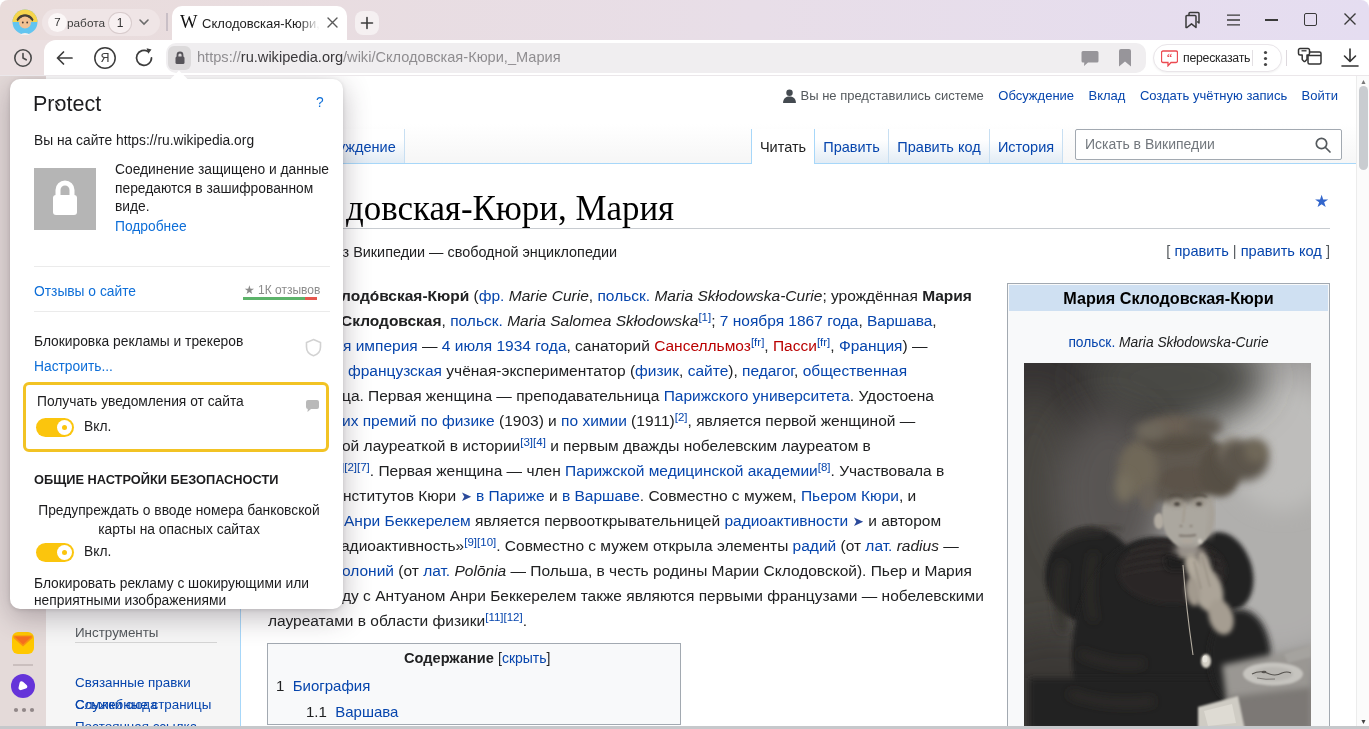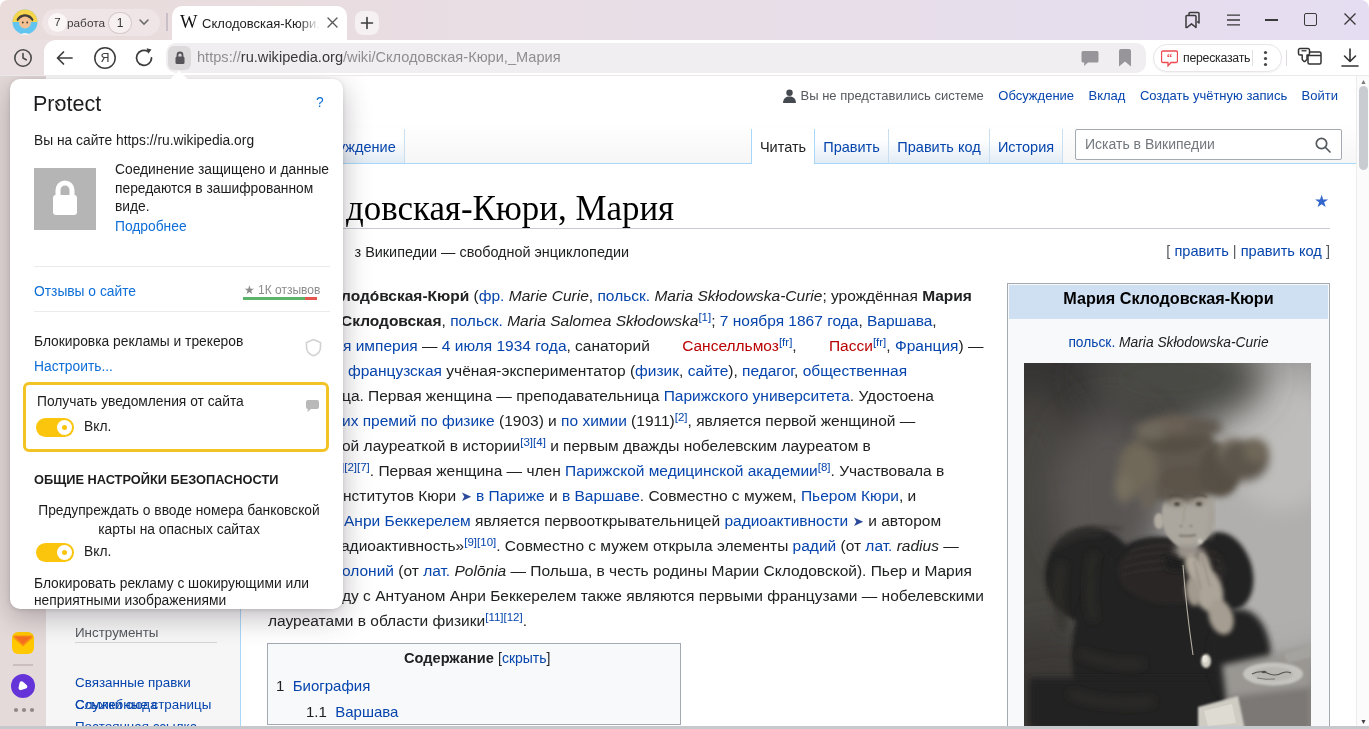--- a/index.html
+++ b/index.html
@@ -1,20 +1,20 @@
 <!DOCTYPE html>
 <html><head><meta charset="utf-8">
 <style>
 *{margin:0;padding:0;box-sizing:border-box;}
 html,body{width:1369px;height:729px;overflow:hidden;background:#fff;font-family:"Liberation Sans",sans-serif;}
 .abs{position:absolute;}
 .nw{white-space:nowrap;}
 a{text-decoration:none;}
 .wl{color:#0645ad;}
-.rl{color:#ba0000;margin-left:28px;}
+.rl{color:#ba0000;}
 sup{font-size:11.5px;color:#0645ad;vertical-align:baseline;position:relative;top:-5.5px;}
 i{font-style:italic;}
 b{font-weight:bold;}
 </style></head>
 <body>
 
 <div class="abs" id="wikiroot" style="left:46px;top:76px;width:1323px;height:653px;background:#fff;">
   <div class="abs" style="left:0;top:0;width:1310px;height:87px;background:linear-gradient(#ffffff 55%,#f6f6f6);"></div>
   <div class="abs" style="left:0;top:87px;width:194px;height:566px;background:#f6f6f6;"></div>
   <div class="abs" style="left:194px;top:86.5px;width:1116px;height:1px;background:#a7d7f9;"></div>
@@ -44,21 +44,21 @@
   <div class="abs nw" style="left:9px;top:6px;font-size:14px;color:#72777d;">Искать в Википедии</div>
   <svg class="abs" style="right:9px;top:6px;" width="18" height="18" viewBox="0 0 18 18">
       <circle cx="7.5" cy="7.5" r="5.2" fill="none" stroke="#54595d" stroke-width="1.7"></circle>
       <line x1="11.5" y1="11.5" x2="16" y2="16" stroke="#54595d" stroke-width="1.7" stroke-linecap="round"></line>
     </svg>
 </div>
 
 <div class="abs nw" style="left:346px;top:188.5px;font-family:'Liberation Serif',serif;font-size:34.9px;color:#000;line-height:1.15;">довская-Кюри, Мария</div>
 <div class="abs" style="left:268px;top:228px;width:1062px;height:1px;background:#c8ccd1;"></div>
 <div class="abs" style="left:1314px;top:191px;font-size:17px;color:#36c;">★</div>
-<div class="abs nw" style="left:342.6px;top:244px;font-size:14.4px;color:#202122;padding-left:12px;">з Википедии — свободной энциклопедии</div>
+<div class="abs nw" style="left:342.6px;top:244px;font-size:14.4px;color:#202122;">з Википедии — свободной энциклопедии</div>
 <div class="abs nw" style="top:243px;right:39px;font-size:14.6px;color:#54595d;">[ <a class="wl">править</a> | <a class="wl">править код</a> ]</div>
 
 <style>.bl{line-height:25px;font-size:15.5px;color:#202122;}.arr{color:#2b4a9b;font-size:13.5px;}</style>
 <div id="bodytext">
 <div class="abs nw bl" style="left:341px;top:283.4px;"><b>лодо́вская-Кюри́</b> (<a class="wl">фр.</a> <i>Marie Curie</i>, <a class="wl">польск.</a> <i>Maria Skłodowska-Curie</i>; урождённая <b>Мария</b></div>
 <div class="abs nw bl" style="left:341px;top:308.4px;"><b>Склодовская</b>, <a class="wl">польск.</a> <i>Maria Salomea Skłodowska</i><sup>[1]</sup>; <a class="wl">7 ноября</a> <a class="wl">1867 года</a>, <a class="wl">Варшава</a>,</div>
 <div class="abs nw bl" style="left:343px;top:333.4px;"><a class="wl">я империя</a> — <a class="wl">4 июля</a> <a class="wl">1934 года</a>, санаторий <a class="rl">Санселльмоз</a><sup>[fr]</sup>, <a class="rl">Пасси</a><sup>[fr]</sup>, <a class="wl">Франция</a>) —</div>
 <div class="abs nw bl" style="left:348px;top:358.4px;"><a class="wl">французская</a> учёная-экспериментатор (<a class="wl">физик</a>, <a class="wl">сайте</a>), <a class="wl">педагог</a>, <a class="wl">общественная</a></div>
 <div class="abs nw bl" style="left:342px;top:383.4px;">ца. Первая женщина — преподавательница <a class="wl">Парижского университета</a>. Удостоена</div>
 <div class="abs nw bl" style="left:342px;top:408.4px;"><a class="wl">их премий по физике</a> (1903) и <a class="wl">по химии</a> (1911)<sup>[2]</sup>, является первой женщиной —</div>
@@ -72,21 +72,21 @@
 <div class="abs nw bl" style="left:268px;top:608.4px;">лауреатами в области физики<sup>[11][12]</sup>.</div>
 </div>
 
 <div class="abs" style="left:267px;top:643px;width:414px;height:82px;background:#f8f9fa;border:1px solid #a2a9b1;">
   <div class="abs nw" style="left:136px;top:6px;font-size:14.6px;color:#202122;"><b>Содержание</b> <span style="font-size:14px;">[<a class="wl">скрыть</a>]</span></div>
   <div class="abs nw" style="left:8px;top:33px;font-size:15px;color:#202122;">1&nbsp;&nbsp;<a class="wl">Биография</a></div>
   <div class="abs nw" style="left:38px;top:59px;font-size:15px;color:#202122;">1.1&nbsp;&nbsp;<a class="wl">Варшава</a></div>
 </div>
 
 <div class="abs" style="left:1007px;top:283px;width:323px;height:446px;background:#f8f9fa;border:1px solid #a2a9b1;">
-  <div class="abs" style="left:1px;top:1px;width:319px;height:34px;background:#cfe0f2;text-align:center;font-size:16.2px;font-weight:bold;color:#000;line-height:27px;">Мария Склодовская-Кюри</div>
+  <div class="abs" style="left:1px;top:1px;width:319px;height:26px;background:#cfe0f2;text-align:center;font-size:16.2px;font-weight:bold;color:#000;line-height:27px;">Мария Склодовская-Кюри</div>
   <div class="abs nw" style="left:0;top:51px;width:100%;text-align:center;font-size:13.8px;color:#202122;"><a class="wl">польск.</a> <i>Maria Skłodowska-Curie</i></div>
   <div class="abs" id="photo" style="left:16px;top:79px;width:287px;height:367px;">
   <svg width="287" height="367" viewBox="0 0 287 367">
   <defs>
     <filter id="b18" x="-60%" y="-60%" width="220%" height="220%">
             <feGaussianBlur stdDeviation="18"></feGaussianBlur>
           </filter>
     <filter id="b10" x="-60%" y="-60%" width="220%" height="220%">
             <feGaussianBlur stdDeviation="10"></feGaussianBlur>
           </filter>

